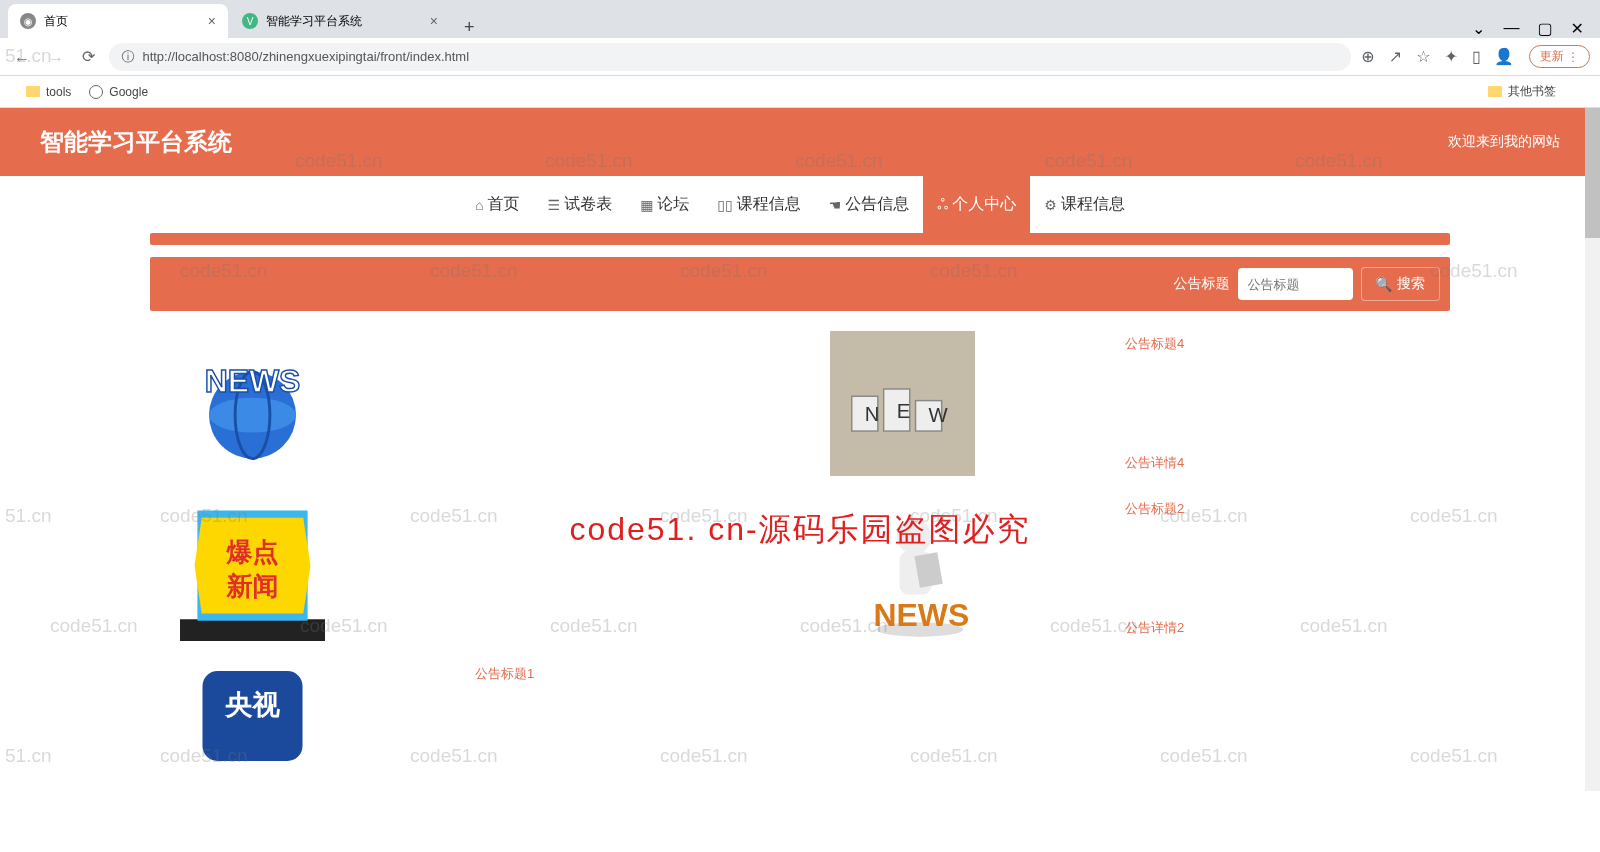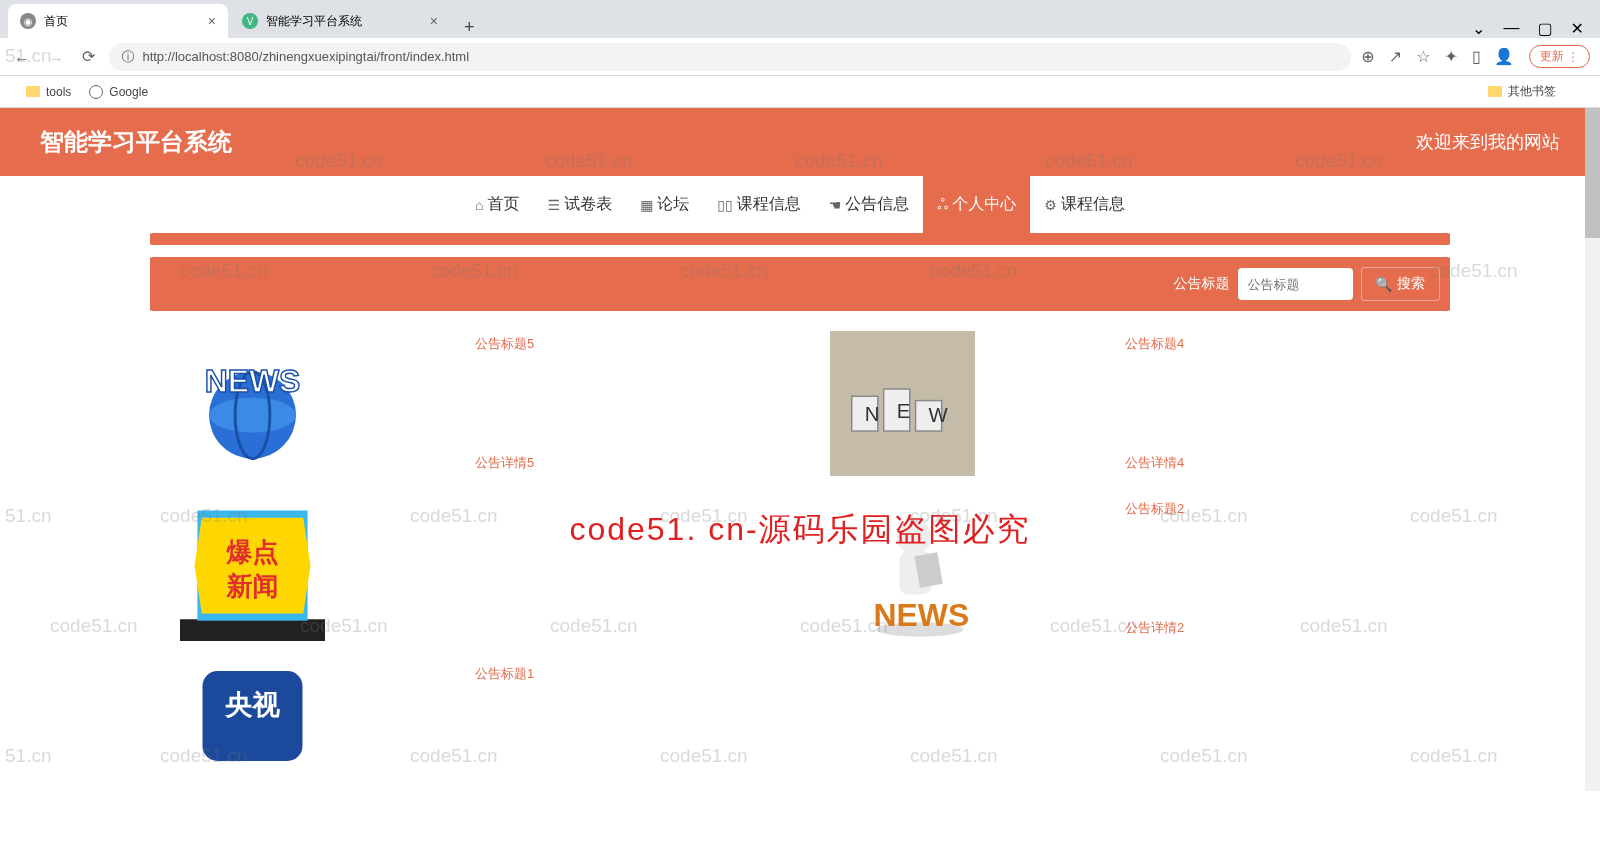--- a/index.html
+++ b/index.html
@@ -25,21 +25,21 @@
 .bookmarks { background: #fff; height: 32px; display: flex; align-items: center; padding: 0 26px; font-size: 12px; border-bottom: 1px solid #e0e0e0; }
 .bookmarks .bm-item { display: flex; align-items: center; margin-right: 18px; color: #444; }
 .bookmarks .folder-icon { width: 14px; height: 11px; background: #ffd76e; margin-right: 6px; border-radius: 1px; }
 .bookmarks .globe { width: 14px; height: 14px; border:1px solid #666; border-radius:50%; margin-right:6px; }
 .bookmarks .spacer { flex: 1; }
 
 
 .page-wrap { position: relative; }
 .header { background: #e56c4d; height: 68px; color: #fff; padding: 0 40px; display: flex; align-items: center; }
 .header h1 { font-size: 24px; font-weight: 600; }
-.header .welcome { margin-left: auto; font-size: 18px; }
+.header .welcome { margin-left: auto; font-size: 14px; }
 
 .nav { background: #fff; display: flex; justify-content: center; }
 .nav-item { padding: 18px 14px; font-size: 16px; color: #333; display: flex; align-items: center; gap: 4px; }
 .nav-item .n-icon { font-size: 14px; color: #666; }
 .nav-item.active { background: #e56c4d; color: #fff; }
 .nav-item.active .n-icon { color: #fff; }
 
 .strip { background: #e56c4d; height: 12px; margin: 0 150px; border-radius: 2px; }
 
 .search-bar { background: #e56c4d; height: 54px; margin: 12px 150px 10px; border-radius: 2px; display: flex; align-items: center; justify-content: flex-end; padding-right: 10px; gap: 8px; color: #fff; font-size: 14px; padding-left: 48px; }
@@ -171,24 +171,20 @@
 
     <div class="row">
       <div class="col">
         <div class="thumb">
           <svg viewBox="0 0 100 100">
               <circle cx="50" cy="58" r="30" fill="#2a6fd6"></circle>
               <ellipse cx="50" cy="58" rx="30" ry="12" fill="#3a8ae6"></ellipse>
               <ellipse cx="50" cy="58" rx="12" ry="30" fill="none" stroke="#1a4fa6" stroke-width="2"></ellipse>
               <text x="50" y="42" font-size="22" font-weight="bold" fill="#fff" text-anchor="middle" stroke="#1a4fa6" stroke-width="1">NEWS</text>
             </svg>
-        </div>
-        <div class="labels">
-          <span>公告标题5</span>
-          <span>公告详情5</span>
         </div>
       </div>
       <div class="col">
         <div class="thumb">
           <svg viewBox="0 0 100 100">
               <rect width="100" height="100" fill="#c4bca8"></rect>
               <rect x="15" y="45" width="18" height="24" fill="#eee" stroke="#888"></rect>
               <rect x="37" y="40" width="18" height="29" fill="#eee" stroke="#888"></rect>
               <rect x="59" y="48" width="18" height="21" fill="#eee" stroke="#888"></rect>
               <text x="24" y="62" font-size="14" fill="#333">N</text>

